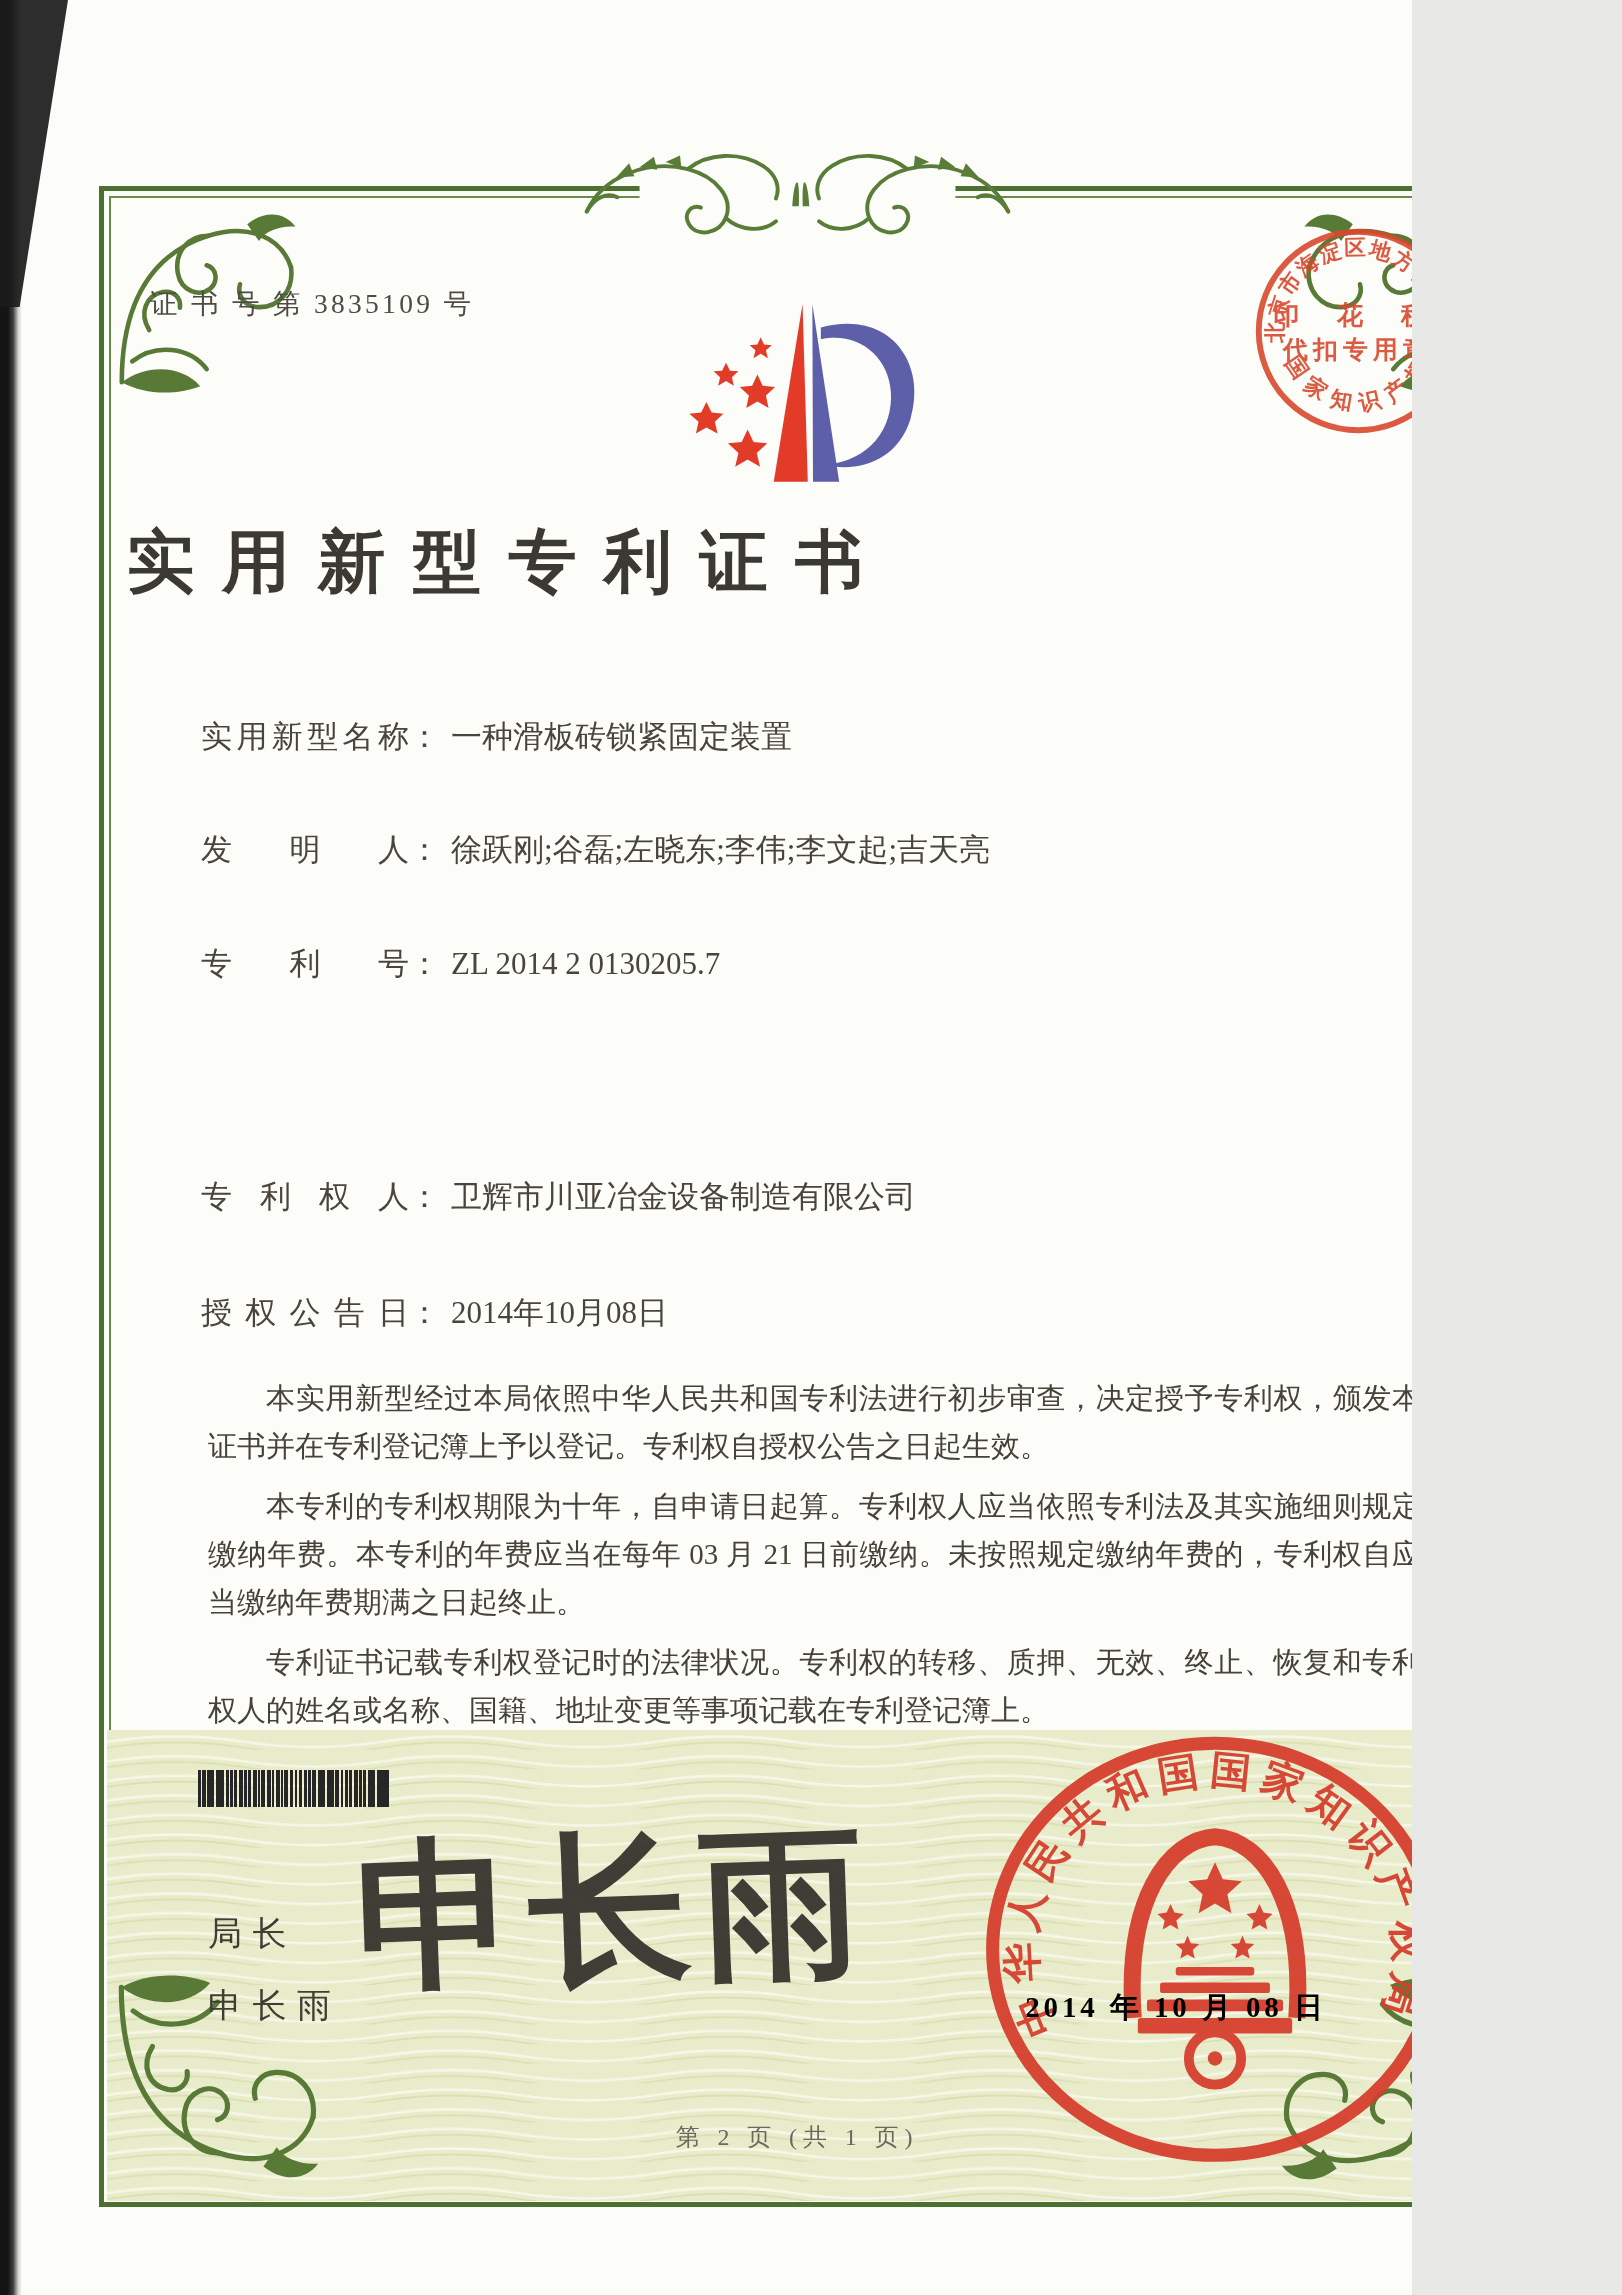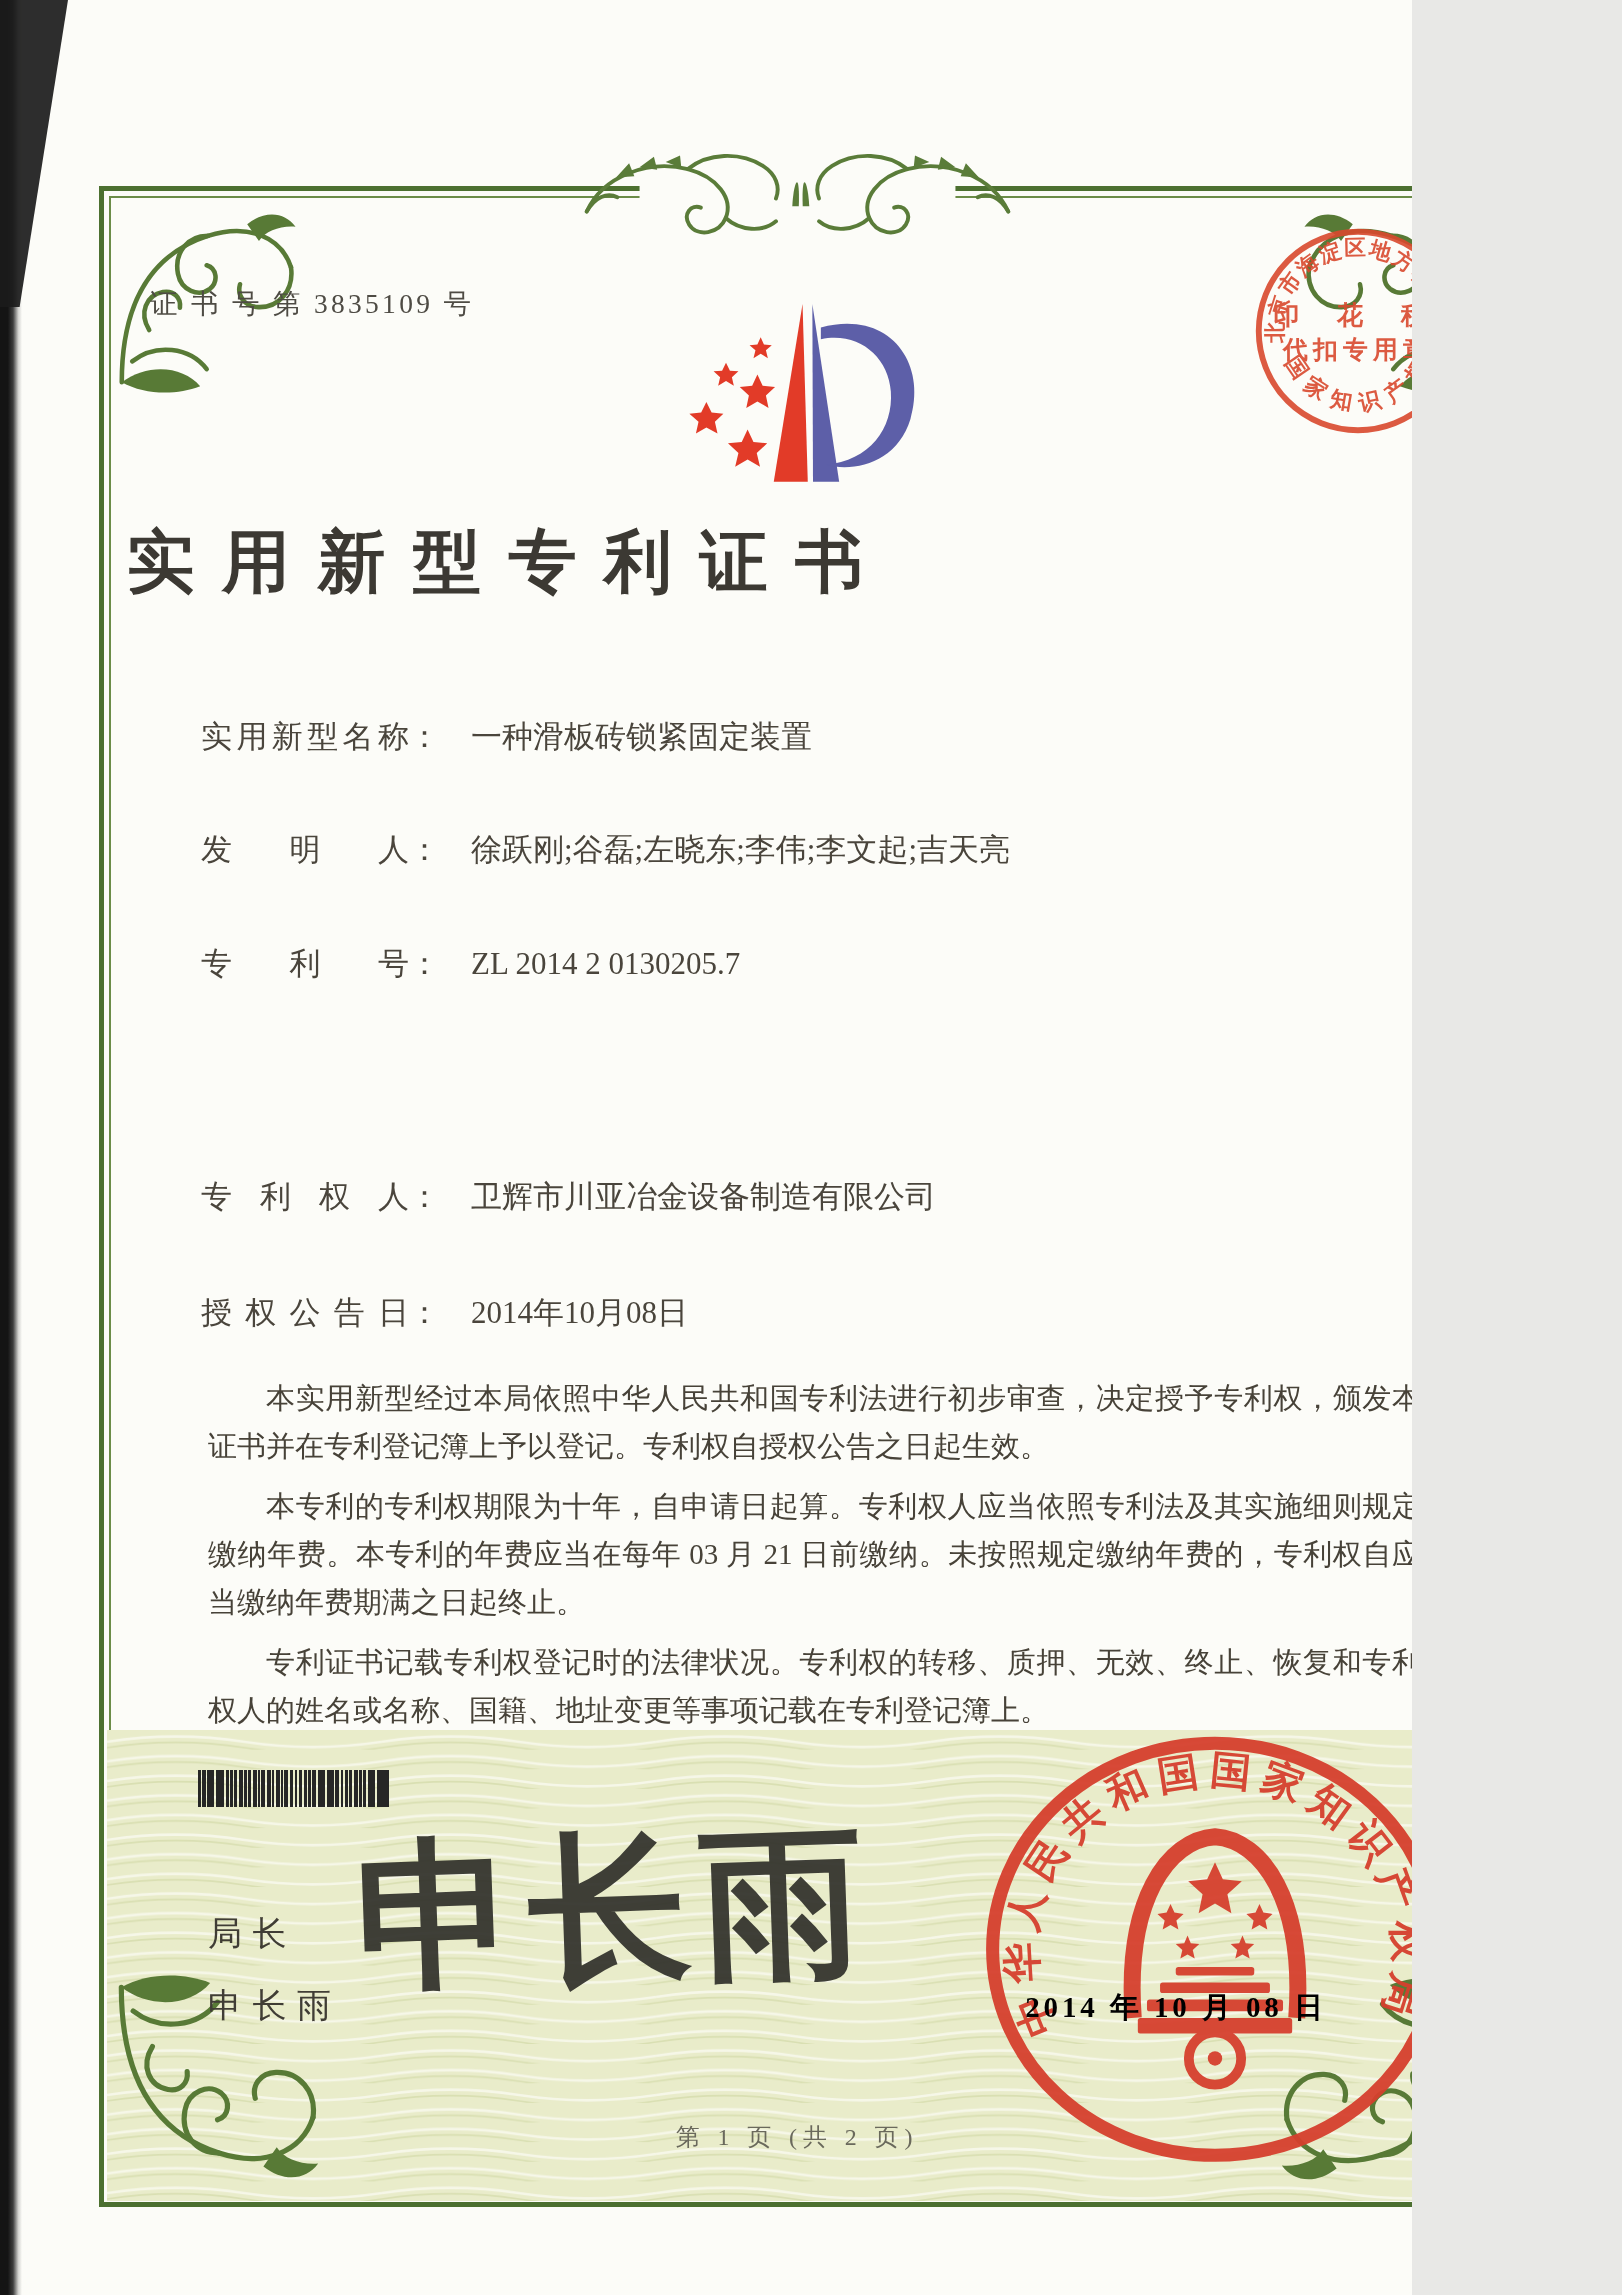--- a/index.html
+++ b/index.html
@@ -23,21 +23,21 @@
   .waves{position:absolute;left:107px;top:1730px;width:1381px;height:471px;}
   
   .orn{position:absolute;}
   
   .cert-no{position:absolute;left:150px;top:286px;font-size:27.5px;letter-spacing:3.3px;color:#4e4b44;}
   .title{position:absolute;left:99px;top:517px;width:1396px;text-align:left;
     font-size:68px;font-weight:600;letter-spacing:27.5px;text-indent:27.5px;color:#3c3933;}
   .field{position:absolute;left:201px;font-size:31px;color:#4a453c;white-space:nowrap;}
   .field-label{display:inline-block;width:208px;text-align:justify;text-align-last:justify;}
   .field-colon{display:inline-block;}
-  .field-value{margin-left:31px;}
+  .field-value{margin-left:11px;}
   .f0{top:716px}.f1{top:829px}.f2{top:943px}.f3{top:1063px}.f4{top:1176px}.f5{top:1292px}
   .body-text{position:absolute;left:196px;top:1362px;width:1237px;font-size:29px;
     line-height:48px;text-align:justify;color:#474238;}
   .body-text p{margin:12px;text-indent:58px;}
   
   .barcode{position:absolute;left:198px;top:1770px;width:191px;height:37px;background:
     repeating-linear-gradient(90deg,#262626 0 2.6px,rgba(0,0,0,0) 2.6px 4.6px),
     repeating-linear-gradient(90deg,#262626 0 1.3px,rgba(0,0,0,0) 1.3px 7.2px),
     repeating-linear-gradient(90deg,rgba(0,0,0,0) 0 3.9px,#262626 3.9px 5.2px,rgba(0,0,0,0) 5.2px 8.5px);}
   .signer-title{position:absolute;left:208px;top:1911px;font-size:34px;letter-spacing:10.5px;color:#403d35;}
@@ -202,16 +202,16 @@
       <rect x="286" y="386" width="168" height="16" rx="4"></rect>
       <rect x="266" y="412" width="208" height="18" rx="4"></rect>
       <rect x="252" y="440" width="236" height="24" rx="4"></rect>
       <circle cx="370" cy="502" r="40" fill="none" stroke="#d6402e" stroke-width="15"></circle>
       <circle cx="370" cy="502" r="11"></circle>
     </g>
   </svg>
 
   <div class="seal-date">2014 年 10 月 08 日</div>
 
-  <div class="footer">第 1 页 (共 2 页)</div>
+  <div class="footer">第 2 页 (共 1 页)</div>
 
 </div>
 
 
 </body></html>

